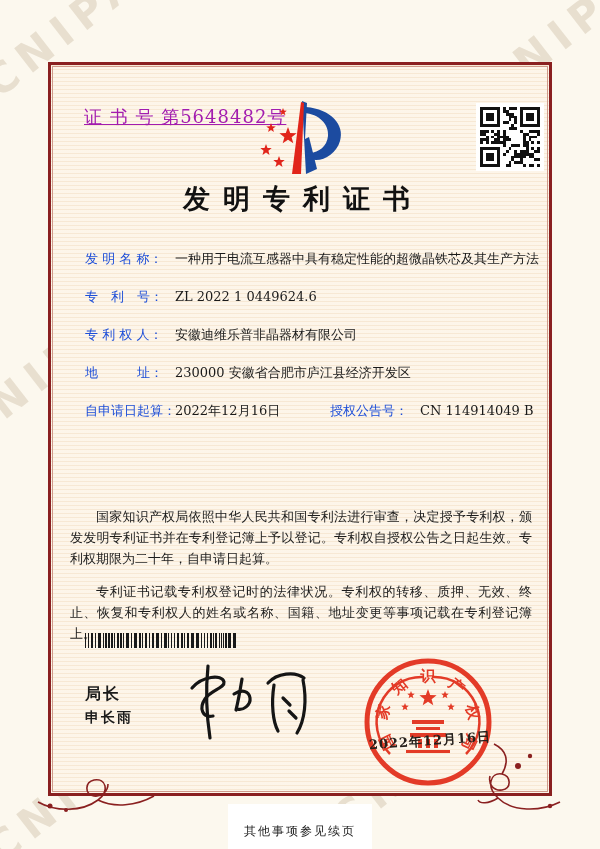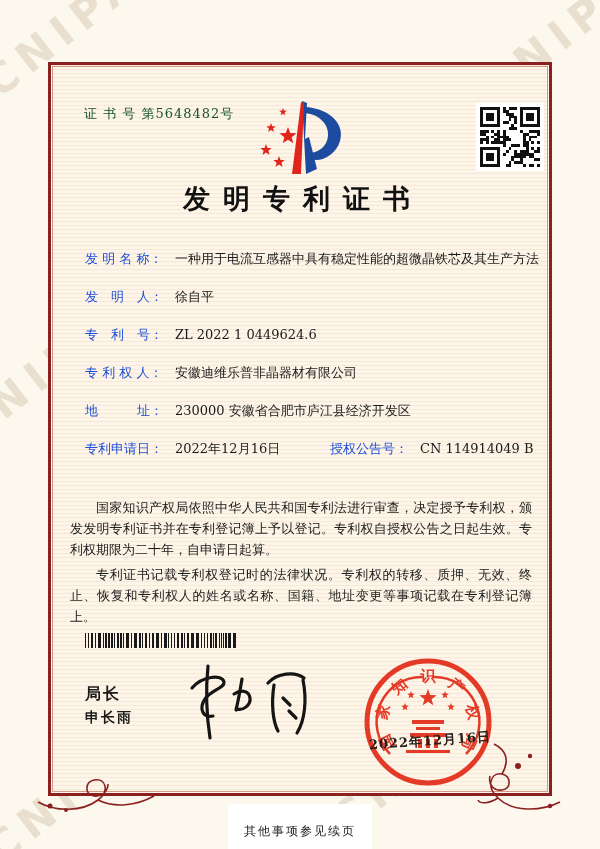--- a/index.html
+++ b/index.html
@@ -10,33 +10,33 @@
       font-size:42px;letter-spacing:9px;color:rgba(186,166,136,0.30);
       transform:rotate(-38deg);z-index:1;pointer-events:none;white-space:nowrap;}
   
   .frame{position:absolute;left:48px;top:62px;width:498px;height:728px;
          border:3px solid #8a2020;z-index:2;
          background:#fdf5e9;
          background-image:repeating-linear-gradient(180deg,
             rgba(240,216,186,0.45) 0 1px, rgba(253,246,236,0.2) 1px 4px);}
   .frame-inner{position:absolute;inset:1px;border:1px solid #cf9a8a;}
   .content{position:absolute;inset:0;z-index:3;}
-  .cert-no{position:absolute;left:84px;top:105px;font-size:13px;letter-spacing:1px;color:#14532d;}
+  .cert-no{position:absolute;left:84px;top:105px;font-size:18px;letter-spacing:1px;color:#a21caf;text-decoration:underline;}
   .logo{position:absolute;left:257px;top:99px;}
   .qr-box{position:absolute;left:476px;top:103px;width:60px;height:60px;background:#fff;padding:4px;}
   .title{position:absolute;left:0;top:181px;width:600px;text-align:center;
          font-size:27px;font-weight:bold;letter-spacing:13px;padding-left:6px;
          box-sizing:border-box;color:#111;}
   .fields{position:absolute;left:85px;top:248px;width:460px;}
   .frow{margin-bottom:17px;line-height:21px;font-size:13px;white-space:nowrap;position:relative;}
   .flabel{display:inline-block;width:90px;color:#1d4ed8;}
   .fvalue{color:#1a1a1a;}
   .grant-second{position:absolute;left:245px;top:0;}
   .body-text{position:absolute;left:70px;top:494px;width:462px;font-size:13px;line-height:21px;}
-  .body-text p{margin:3px 0 4px 0;text-indent:2em;text-align:justify;}
+  .body-text p{margin:12px 0 4px 0;text-indent:2em;text-align:justify;}
   .barcode{position:absolute;left:85px;top:633px;width:158px;height:15px;white-space:nowrap;font-size:0;}
   .barcode span{display:inline-block;height:15px;background:#191919;vertical-align:top;}
   .signer-title{position:absolute;left:85px;top:684px;font-family:"DejaVu Sans",sans-serif;
                 font-weight:bold;font-size:16px;letter-spacing:2px;}
   .signer-name{position:absolute;left:85px;top:709px;font-family:"DejaVu Sans",sans-serif;
                font-weight:bold;font-size:14px;letter-spacing:2px;}
   .sig{position:absolute;left:178px;top:652px;z-index:4;}
   .seal{position:absolute;left:360px;top:654px;z-index:5;opacity:0.94;}
   .seal-date{position:absolute;left:366px;top:732px;width:128px;text-align:center;z-index:6;
              font-size:13px;font-weight:bold;letter-spacing:1px;color:#26201c;transform:rotate(-4deg);}
@@ -214,33 +214,30 @@
         </svg>
     </div>
 
     <div class="title">发明专利证书</div>
 
     <div class="fields">
       <div class="frow">
         <span class="flabel">发 明 名 称：</span><span class="fvalue">一种用于电流互感器中具有稳定性能的超微晶铁芯及其生产方法</span>
       </div>
       <div class="frow">
-        <span class="flabel">发　明　人：</span><span class="fvalue">徐自平</span>
-      </div>
-      <div class="frow">
         <span class="flabel">专　利　号：</span><span class="fvalue">ZL 2022 1 0449624.6</span>
       </div>
       <div class="frow">
         <span class="flabel">专 利 权 人：</span><span class="fvalue">安徽迪维乐普非晶器材有限公司</span>
       </div>
       <div class="frow">
         <span class="flabel">地　　　址：</span><span class="fvalue">230000 安徽省合肥市庐江县经济开发区</span>
       </div>
       <div class="frow">
-        <span class="flabel">专利申请日：</span><span class="fvalue">2022年12月16日</span>
+        <span class="flabel">自申请日起算：</span><span class="fvalue">2022年12月16日</span>
         <span class="grant-second">
           <span class="flabel">授权公告号：</span><span class="fvalue">CN 114914049 B</span>
         </span>
       </div>
     </div>
 
     <div class="body-text">
       <p>国家知识产权局依照中华人民共和国专利法进行审查，决定授予专利权，颁发发明专利证书并在专利登记簿上予以登记。专利权自授权公告之日起生效。专利权期限为二十年，自申请日起算。</p>
       <p>专利证书记载专利权登记时的法律状况。专利权的转移、质押、无效、终止、恢复和专利权人的姓名或名称、国籍、地址变更等事项记载在专利登记簿上。</p>
     </div>

